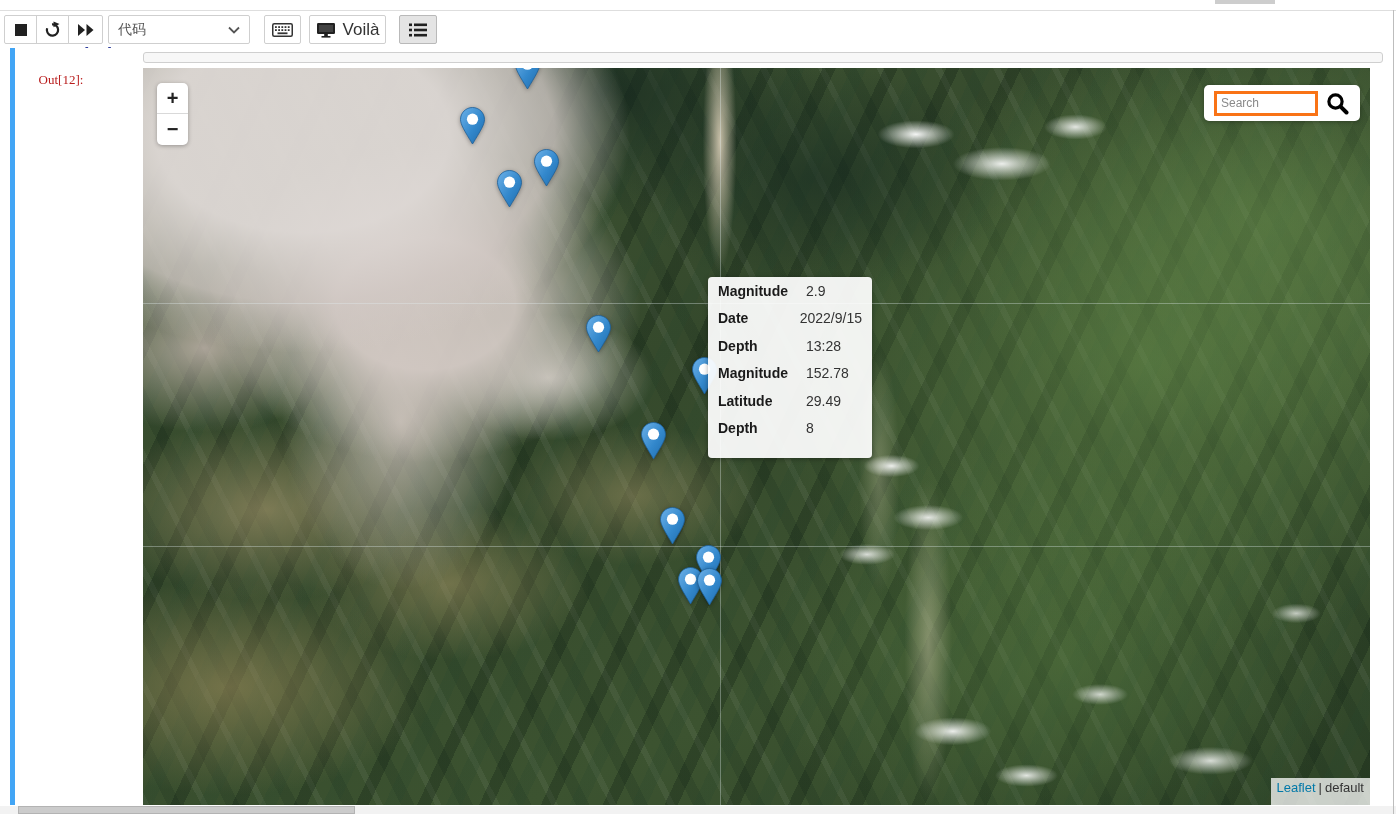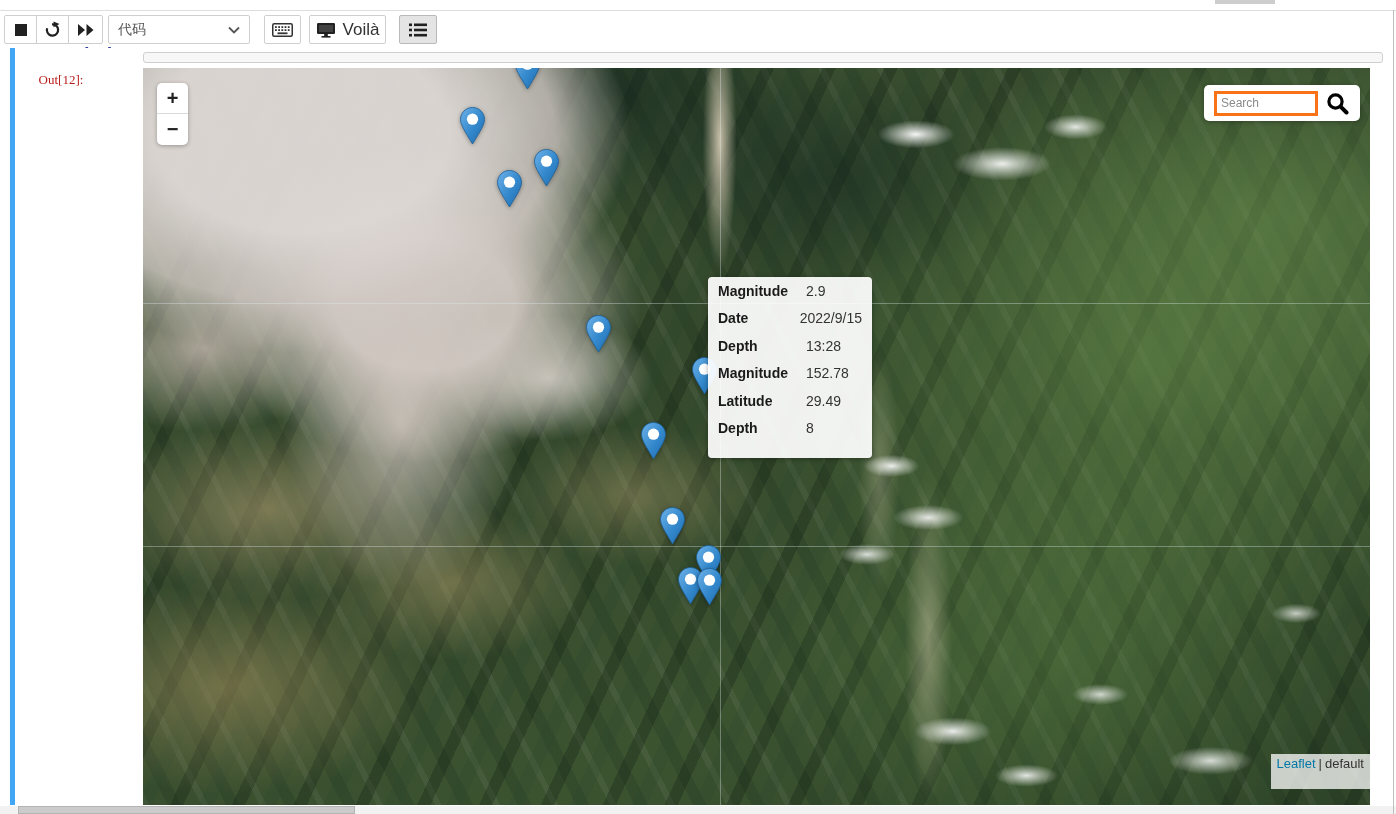--- a/index.html
+++ b/index.html
@@ -101,22 +101,22 @@
 
   .search-ctl { position:absolute; right:10px; top:17px; width:156px; height:36px; z-index:800;
               background:#fff; border-radius:5px; box-shadow:0 1px 4px rgba(0,0,0,.3);
               display:flex; align-items:center; padding:0 8px 0 10px; }
   .search-ctl input { width:104px; height:25px; border:3px solid #f97316; border-radius:0;
               font-size:12px; color:#333; padding:0 4px; outline:none;
               font-family:"Liberation Sans", sans-serif; }
   .search-ctl input::placeholder { color:#8a8a8a; opacity:1; }
   .search-ctl .mag { margin-left:8px; cursor:pointer; display:flex; }
 
-  .attribution { position:absolute; right:0; bottom:16px; z-index:800; background:rgba(255,255,255,.75);
-              font-size:13px; color:#333; padding:2px 6px 18px 6px; }
+  .attribution { position:absolute; right:0; bottom:0; z-index:800; background:rgba(255,255,255,.75);
+              font-size:13px; color:#333; padding:2px 6px 10px 6px; }
   .attribution a { color:#0078A8; text-decoration:none; cursor:pointer; }
   .attribution .sep { margin:0 3px; color:#333; }
 
   
   .hscroll { position:absolute; left:0; top:806px; width:1396px; height:8px; background:#f2f2f2; }
   .hscroll .thumb { position:absolute; left:18px; top:0; width:337px; height:8px; background:#cbcbcb;
               border:1px solid #b3b3b3; }
 </style>
 </head>
 <body>

